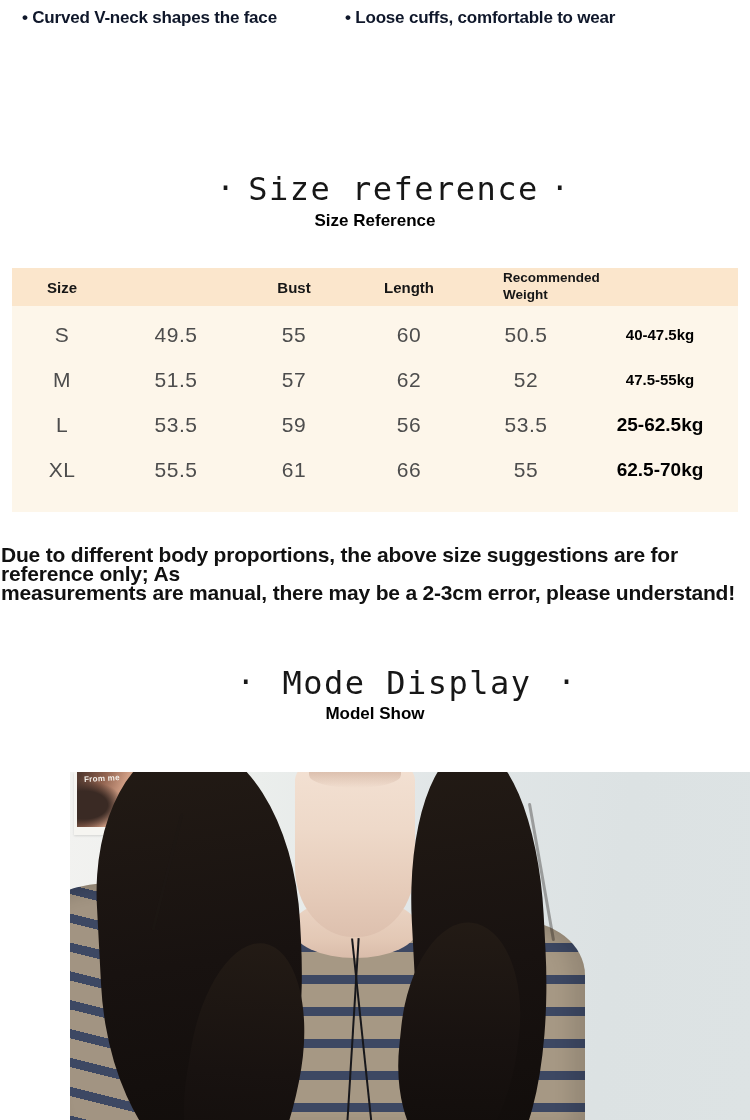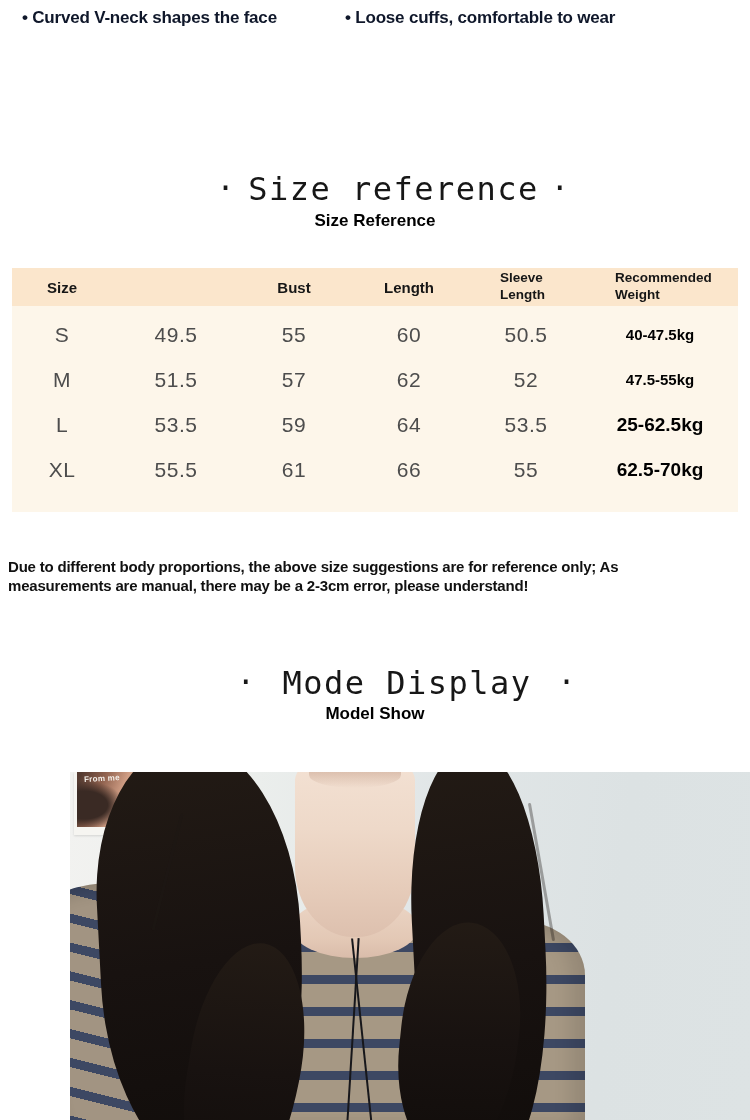--- a/index.html
+++ b/index.html
@@ -30,21 +30,21 @@
   .t-head .th.small { font-size:13.5px; line-height:1.25; text-align:left; }
   .t-head .th-sleeve { padding-left:30px; }
   .t-head .th-weight { padding-left:33px; padding-right:15px; }
   .t-body { background:#fdf6ea; padding:6px 0 20px 0; }
   .t-row { display:grid; grid-template-columns:100px 128px 108px 122px 112px 156px; align-items:center; height:45px; }
   .t-row .td { text-align:center; font-size:21px; color:#4d4d4d; letter-spacing:0.5px; }
   .t-row .td-weight { font-size:15px; font-weight:bold; color:#000; letter-spacing:0; }
   .t-row.big .td-weight { font-size:19px; }
 
   
-  .disclaimer { position:absolute; left:8px; top:545px; width:740px; font-size:15px; font-weight:bold; color:#111; line-height:19px; letter-spacing:-0.2px;margin-top:12px; }
+  .disclaimer { position:absolute; left:1px; top:545px; width:740px; font-size:21px; font-weight:bold; color:#111; line-height:19px; letter-spacing:-0.2px; }
 
   
   .photo { position:absolute; left:70px; top:772px; width:680px; height:348px; overflow:hidden; background:linear-gradient(97deg,#f2f2f0 0%,#ebeeec 26%,#e1e6e7 52%,#dce2e3 78%,#dde3e4 100%); }
   .poster { position:absolute; left:4px; top:0; width:68px; height:63px; background:#f6f5f1; box-shadow:0 1px 2px rgba(0,0,0,0.12); }
   .poster-img { position:absolute; left:3px; top:0; width:62px; height:55px; overflow:hidden;
       background: radial-gradient(ellipse at 12% 60%, #3a2a24 0%, #3a2a24 30%, rgba(58,42,36,0) 52%),
                   linear-gradient(112deg, #553b31 6%, #8e604d 34%, #cf9d84 62%, #eac3a8 88%); }
   .poster-title { position:absolute; left:10px; top:2px; font-size:8px; font-weight:bold; color:#f4efe9; transform:rotate(-3deg); letter-spacing:0.3px; }
   .wall-caption { position:absolute; left:50px; top:80px; font-size:8px; transform:scale(0.72); transform-origin:left top; color:#b7b2aa; letter-spacing:1px; white-space:nowrap; }
 
@@ -84,21 +84,20 @@
   <span class="dot dot-l">·</span><span>Size reference</span><span class="dot dot-r">·</span>
 </div>
 <div class="sub-title size-sub">Size Reference</div>
 
 <div class="size-table">
   <div class="t-head">
     <div class="th">Size</div>
     <div class="th"></div>
     <div class="th">Bust</div>
     <div class="th">Length</div>
-    <div class="th small th-sleeve">Sleeve Length</div>
     <div class="th small th-weight">Recommended Weight</div>
   </div>
   <div class="t-body">
     <div class="t-row">
       <div class="td">S</div>
       <div class="td">49.5</div>
       <div class="td">55</div>
       <div class="td">60</div>
       <div class="td">50.5</div>
       <div class="td td-weight">40-47.5kg</div>
@@ -108,21 +107,21 @@
       <div class="td">51.5</div>
       <div class="td">57</div>
       <div class="td">62</div>
       <div class="td">52</div>
       <div class="td td-weight">47.5-55kg</div>
     </div>
     <div class="t-row big">
       <div class="td">L</div>
       <div class="td">53.5</div>
       <div class="td">59</div>
-      <div class="td">64</div>
+      <div class="td">56</div>
       <div class="td">53.5</div>
       <div class="td td-weight">25-62.5kg</div>
     </div>
     <div class="t-row big">
       <div class="td">XL</div>
       <div class="td">55.5</div>
       <div class="td">61</div>
       <div class="td">66</div>
       <div class="td">55</div>
       <div class="td td-weight">62.5-70kg</div>

